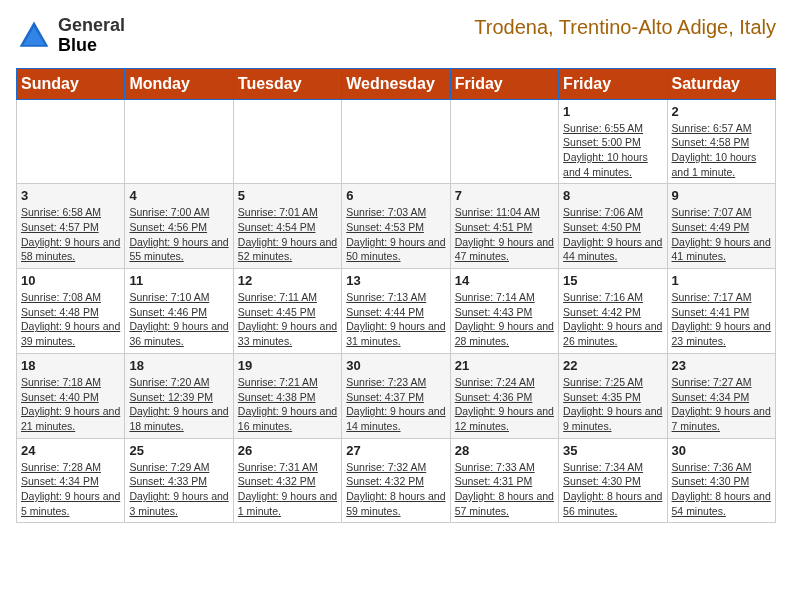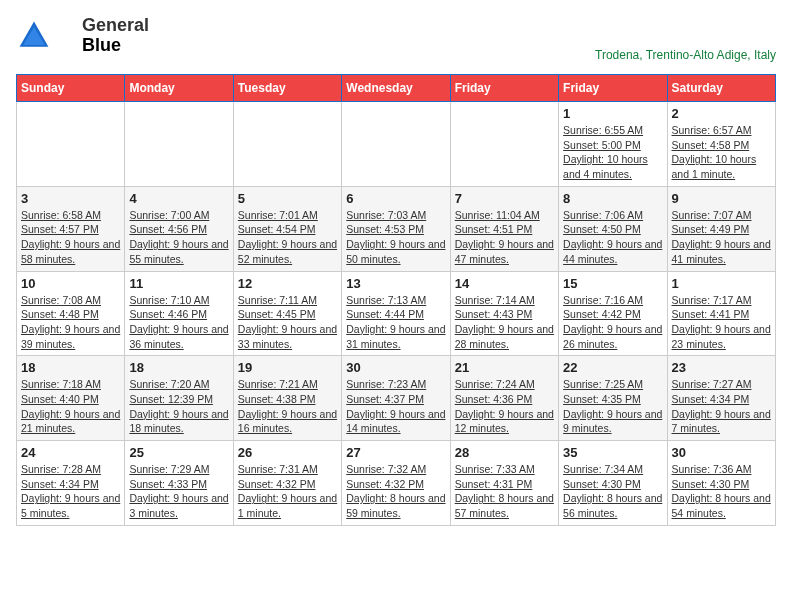--- a/index.html
+++ b/index.html
@@ -18,54 +18,52 @@
     }
     .logo {
       display: flex;
       align-items: center;
       gap: 6px;
     }
     .logo-text {
       font-size: 18px;
       font-weight: bold;
       line-height: 1.1;
-      margin-left: 24px;
     }
     .logo-text .general { color: #333; }
     .logo-text .blue { color: #000000; }
     .logo-icon {
       width: 36px;
       height: 36px;
     }
     .title-area {
       text-align: right;
     }
     .month-title {
       font-size: 32px;
       font-weight: bold;
       color: #333;
       line-height: 1.1;
     }
     .location {
-      font-size: 12px;
-      color: #15803d;
-      margin-top: 32px;
+      font-size: 20px;
+      color: #a16207;
     }
     .calendar {
       width: 100%;
       border-collapse: collapse;
       font-size: 11px;
     }
     .calendar thead th {
-      background: #ef4444;
+      background: #c2410c;
       color: #fff;
       padding: 6px 4px;
       text-align: left;
       font-weight: bold;
-      font-size: 12px;
+      font-size: 16px;
       border: 1px solid #1a6bcc;
     }
     .calendar tbody td {
       border: 1px solid #ccc;
       vertical-align: top;
       padding: 4px;
       width: 108px;
       min-height: 80px;
       background: #fff;
     }

